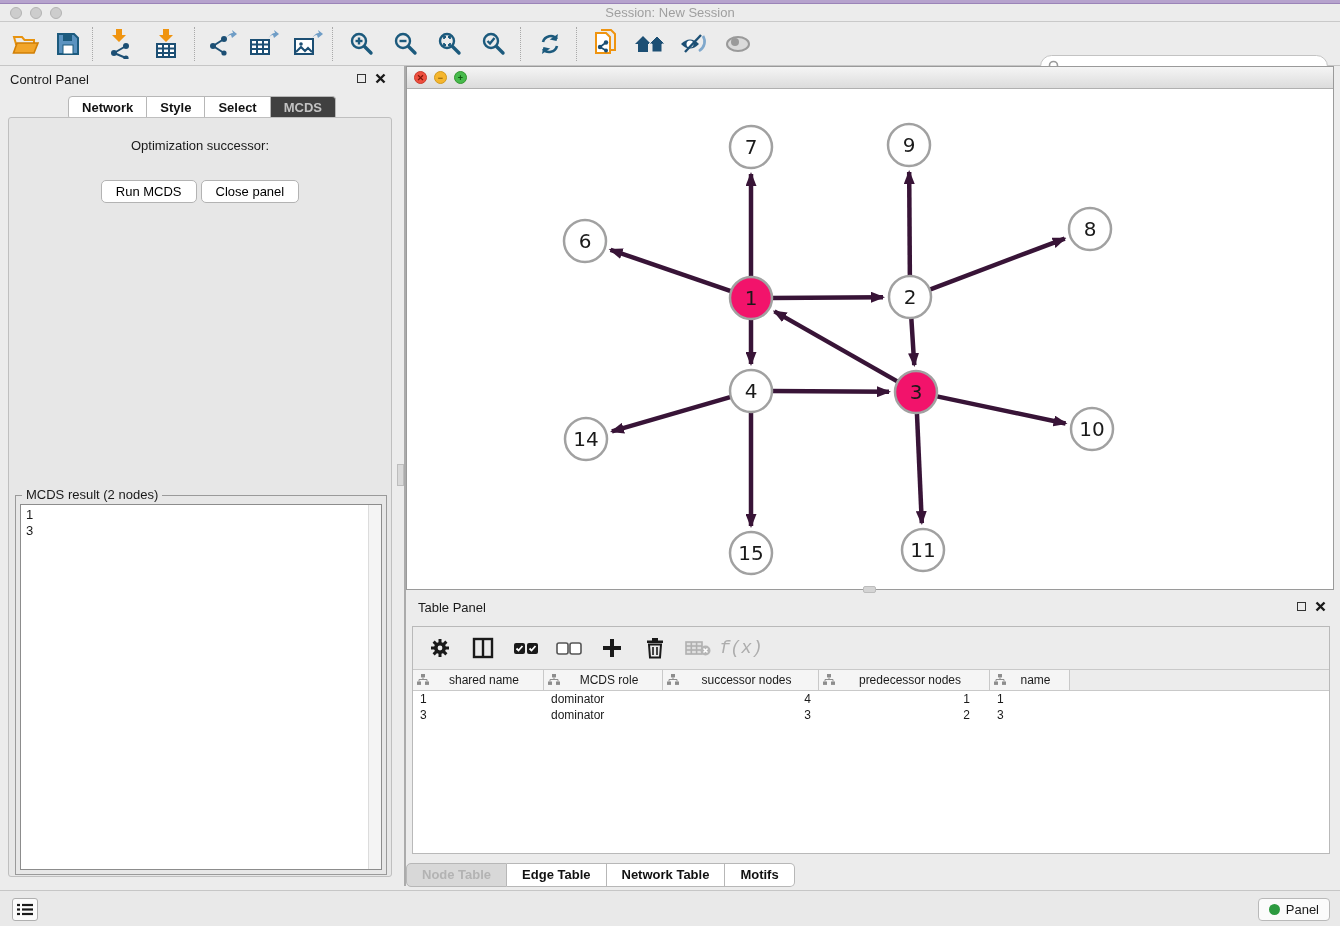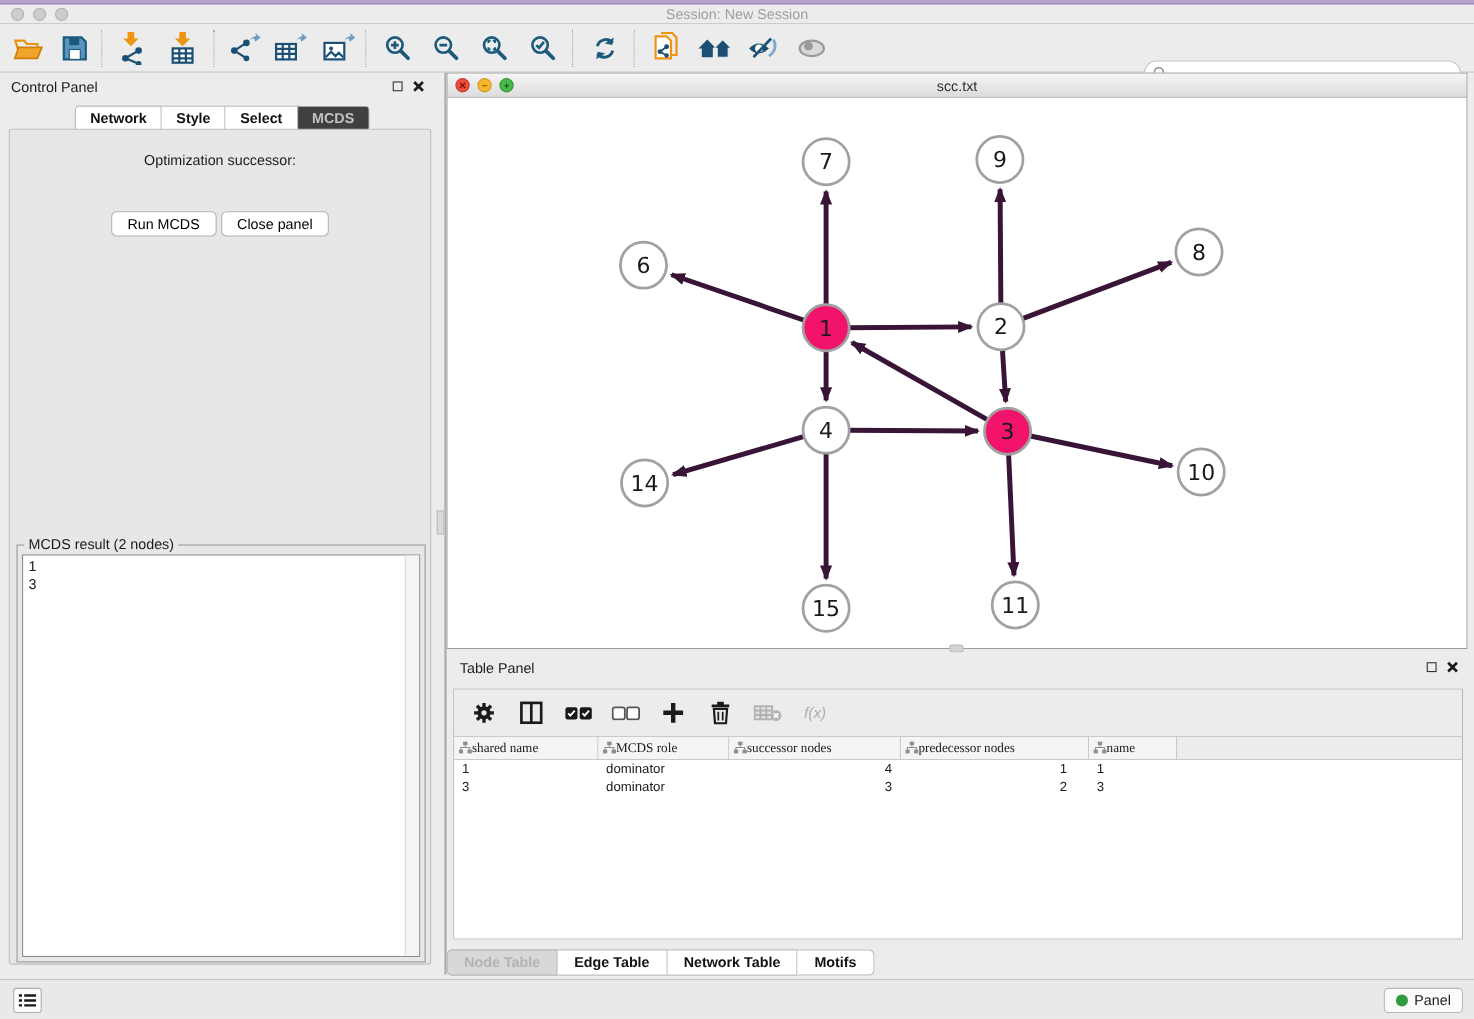--- a/index.html
+++ b/index.html
@@ -26,21 +26,21 @@
   .tabbtn { font-size:13px; font-weight:600; background:#fff; border:1px solid #b7b7b7; border-left:none; padding:3px 13px 4px 13px; color:#111; }
   .tabbtn:first-child { border-left:1px solid #b7b7b7; border-radius:4px 0 0 4px; }
   .tabbtn:last-child { border-radius:0 4px 4px 0; }
   .tabbtn.sel { background:#404040; color:#c3c3c3; }
   .cp-body { position:absolute; left:8px; top:117px; width:384px; height:760px; background:#e7e7e7; border:1px solid #bfbfbf; border-radius:3px; }
   .opt-label { position:absolute; left:0; width:100%; top:20px; text-align:center; font-size:13px; }
   .combo { position:absolute; left:36px; top:42px; width:310px; height:23px; background:#fff; border:1px solid #b3b3b3; border-radius:4px; font-size:13px; display:flex; align-items:center; padding-left:9px; }
   .combo .steppers { position:absolute; right:7px; top:3px; display:flex; flex-direction:column; gap:3px; }
   .tri-up { width:0; height:0; border-left:4px solid transparent; border-right:4px solid transparent; border-bottom:5px solid #3a3a3a; }
   .tri-dn { width:0; height:0; border-left:4px solid transparent; border-right:4px solid transparent; border-top:5px solid #3a3a3a; }
-  .cp-buttons { position:absolute; left:0; width:100%; top:74px; display:flex; justify-content:center; gap:4px; }
+  .cp-buttons { position:absolute; left:0; width:100%; top:62px; display:flex; justify-content:center; gap:4px; }
   .pushbtn { background:#fff; border:1px solid #b3b3b3; border-radius:5px; font-size:13px; padding:3px 14px; font-family:"Liberation Sans",sans-serif; }
   .groupbox { position:absolute; left:6px; top:377px; width:372px; height:380px; border:1px solid #9a9a9a; }
   .groupbox-label { position:absolute; left:6px; top:-9px; background:#e7e7e7; padding:0 4px; font-size:13px; }
   .result-area { position:absolute; left:4px; top:8px; right:4px; bottom:4px; background:#fff; border:1px solid #8c8c8c; }
   .result-text { position:absolute; left:5px; top:2px; right:18px; font-size:13px; line-height:16px; white-space:pre; }
   .scrolltrack { position:absolute; right:0; top:0; bottom:0; width:13px; background:#f4f4f4; border-left:1px solid #dcdcdc; }
 
   
   .vsplit { position:absolute; left:404px; top:66px; width:2px; height:820px; background:#ababab; }
   .vsplit-handle { position:absolute; left:397px; top:464px; width:7px; height:22px; background:#d9d9d9; border:1px solid #bdbdbd; }
@@ -54,24 +54,24 @@
   .light.yellow { left:27px; background:#f5b62e; border:1px solid #d29a1d; color:#8a5d05; }
   .light.green { left:47px; background:#47ba4c; border:1px solid #33962f; color:#0e5c10; }
   .netcanvas { position:absolute; left:0; top:22px; width:926px; height:500px; background:#fff; }
   .net-handle { position:absolute; left:456px; bottom:-4px; width:13px; height:7px; background:#d4d4d4; border:1px solid #bdbdbd; border-radius:2px; }
 
   
   .tp-title { position:absolute; left:418px; top:600px; font-size:13px; }
   .tp-body { position:absolute; left:412px; top:626px; width:918px; height:228px; background:#fff; border:1px solid #b9b9b9; }
   .tp-toolbar { position:absolute; left:0; top:0; right:0; height:42px; background:#ececec; display:flex; align-items:center; gap:13px; padding-left:12px; }
   .tp-tool { width:30px; height:28px; display:flex; align-items:center; justify-content:center; }
-  .fx-label { font-size:14px; font-style:italic; font-family:Liberation Sans, sans-serif; color:#adadad; }
+  .fx-label { font-size:18px; font-style:italic; font-family:Liberation Mono, monospace; color:#adadad; }
   .tbl-header { position:absolute; left:0; top:42px; right:0; height:22px; background:#ececec; border-top:1px solid #c9c9c9; border-bottom:1px solid #c9c9c9; display:flex; }
   .th-cell { height:100%; background:#f5f5f5; border-right:1px solid #c9c9c9; display:flex; align-items:center; font-size:12px; padding:0 4px; }
-  .th-cell .lbl { flex:1; text-align:left;font-family:Liberation Serif, serif; }
+  .th-cell .lbl { flex:1; text-align:center; }
   .tbl-rows { position:absolute; left:0; top:64px; right:0; bottom:0; background:#fff; }
   .trow { display:flex; height:16px; font-size:12px; }
   .tcell { overflow:hidden; white-space:nowrap; }
 
   .bottom-tabs { position:absolute; left:406px; top:863px; width:928px; display:flex; justify-content:flex-start; }
   .btab { font-size:13px; font-weight:600; background:#fff; border:1px solid #b7b7b7; border-left:none; padding:3px 15px 4px 15px; color:#111; }
   .btab:first-child { border-left:1px solid #b7b7b7; border-radius:5px 0 0 5px; }
   .btab:last-child { border-radius:0 5px 5px 0; }
   .btab.sel { background:#d8d8d8; color:#b3b3b3; }
 
@@ -285,21 +285,20 @@
 </div>
 
 <div class="vsplit"></div>
 <div class="vsplit-handle"></div>
 
 <div class="netwin">
   <div class="netwin-titlebar">
     <span class="light red">✕</span>
     <span class="light yellow">−</span>
     <span class="light green">+</span>
-    <div class="netwin-title">scc.txt</div>
   </div>
   <svg class="netcanvas" id="netcanvas" viewBox="0 0 926 500">
       <defs>
         <marker id="arrowhead" viewBox="0 0 14 11" refX="12" refY="5.5" markerWidth="14" markerHeight="11" orient="auto" markerUnits="userSpaceOnUse">
           <path d="M0 0 L14 5.5 L0 11 Z" fill="#381437"></path>
         </marker>
       </defs>
       <line x1="344" y1="190" x2="344" y2="85" stroke="#381437" stroke-width="4.5" marker-end="url(#arrowhead)"></line>
       <line x1="326.0298756471126" y1="202.82953561376758" x2="203.5364925014716" y2="160.76855465411975" stroke="#381437" stroke-width="4.5" marker-end="url(#arrowhead)"></line>
       <line x1="362.99962423487295" y1="208.88050550795677" x2="476.00053398202266" y2="208.1698079623772" stroke="#381437" stroke-width="4.5" marker-end="url(#arrowhead)"></line>

